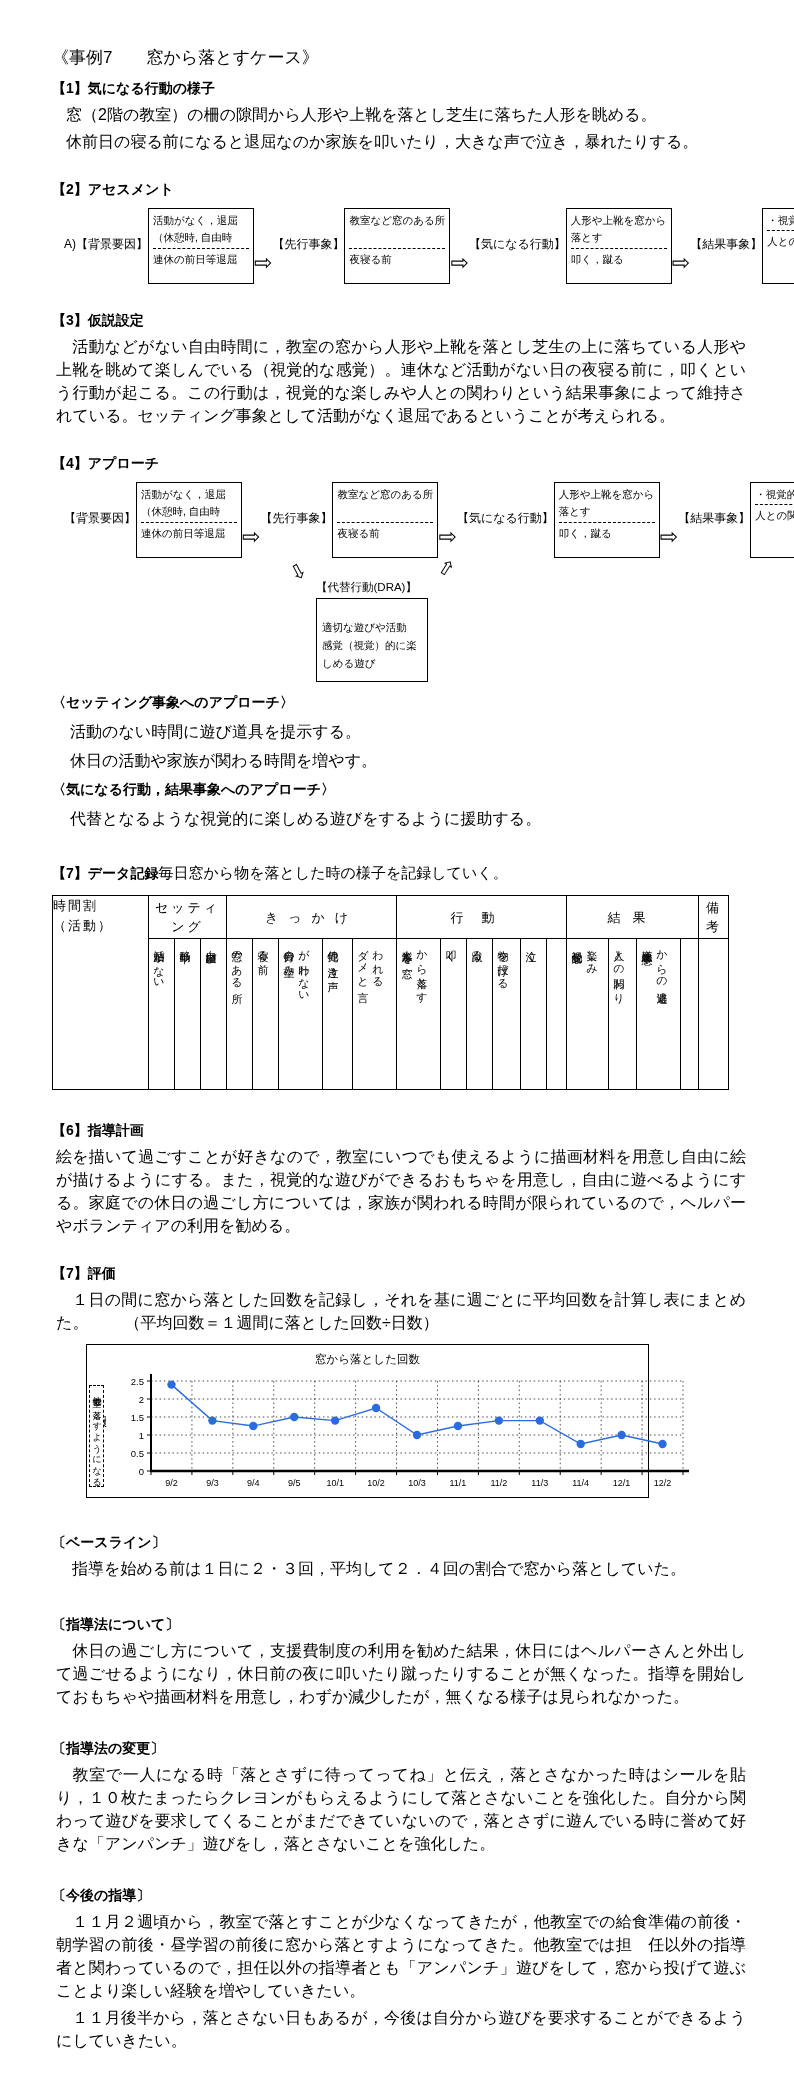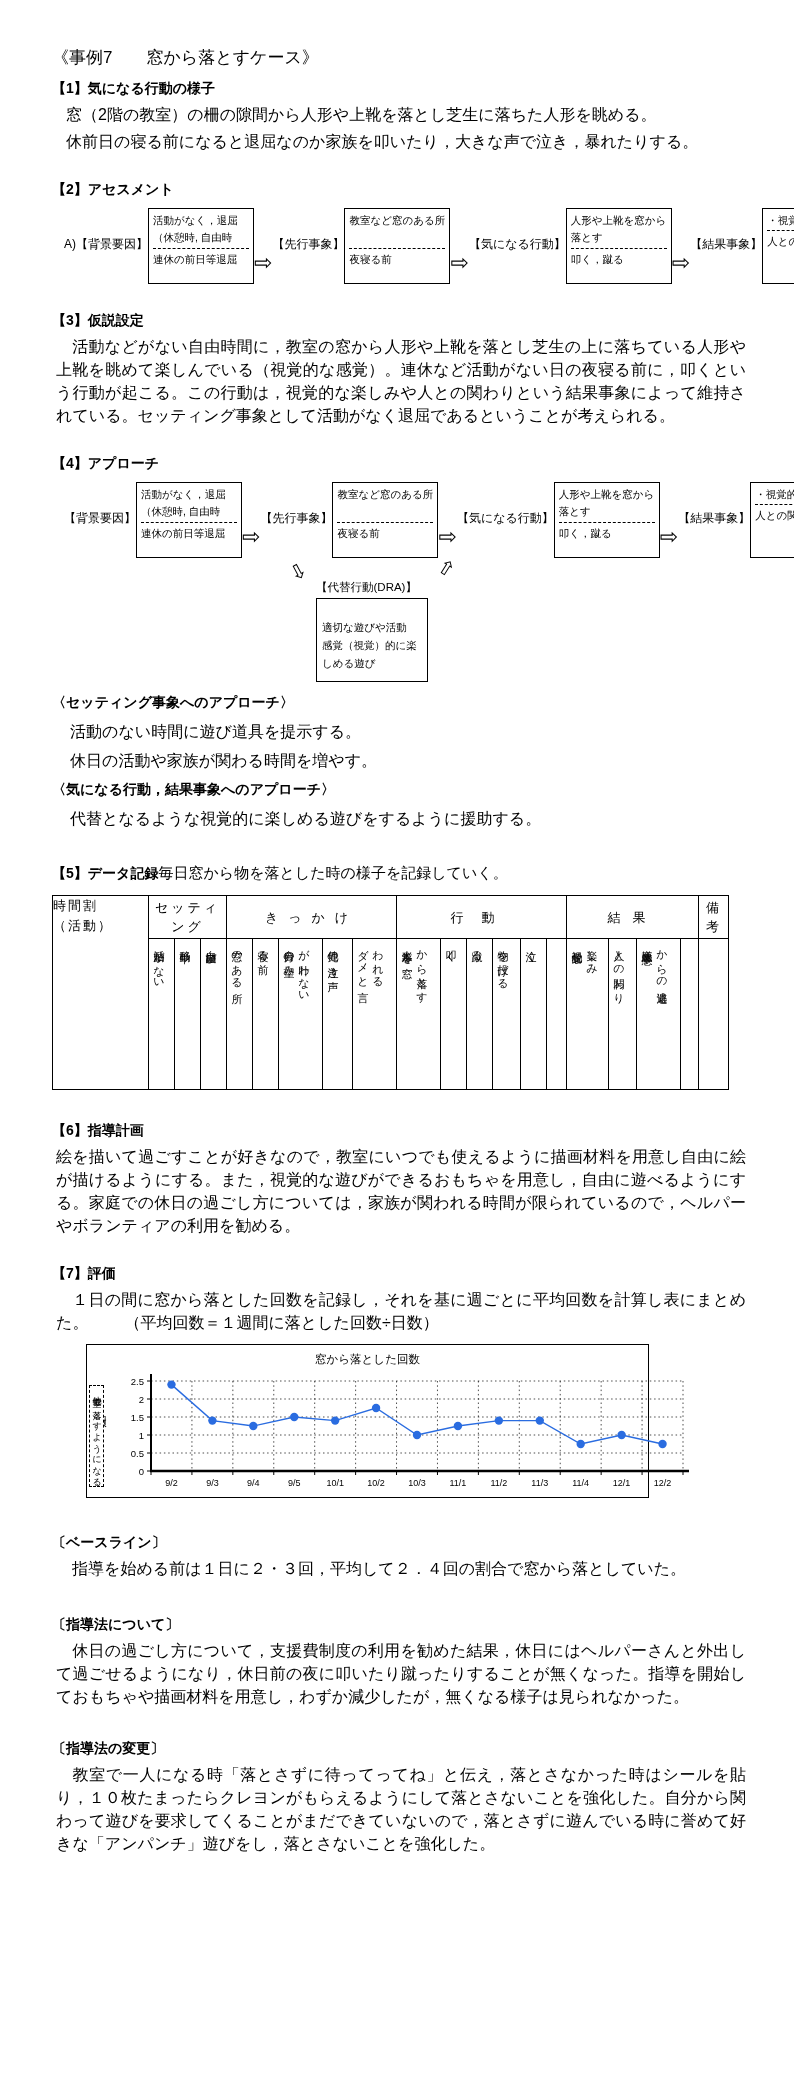--- a/index.html
+++ b/index.html
@@ -178,21 +178,21 @@
     </div>
     <p class="app-h">〈セッティング事象へのアプローチ〉</p>
     <p class="app-l">活動のない時間に遊び道具を提示する。</p>
     <p class="app-l">休日の活動や家族が関わる時間を増やす。</p>
     <p class="app-h">〈気になる行動，結果事象へのアプローチ〉</p>
     <p class="app-l">代替となるような視覚的に楽しめる遊びをするように援助する。</p>
   </section>
 
   <section class="mt30">
     <div class="h5row">
-      <h2 class="sec-h">【5】データ記録</h2>
+      <h2 class="sec-h">【7】データ記録</h2>
       <span class="note">毎日窓から物を落とした時の様子を記録していく。</span>
     </div>
     <table class="rec">
       <colgroup>
         <col style="width:96px">
         <col style="width:26px">
           <col style="width:26px">
           <col style="width:26px">
         <col style="width:26px">
           <col style="width:26px">
@@ -392,14 +392,19 @@
   <section class="mt34">
     <h2 class="sec-h">〔指導法について〕</h2>
     <p>　休日の過ごし方について，支援費制度の利用を勧めた結果，休日にはヘルパーさんと外出して過ごせるようになり，休日前の夜に叩いたり蹴ったりすることが無くなった。指導を開始しておもちゃや描画材料を用意し，わずか減少したが，無くなる様子は見られなかった。</p>
   </section>
 
   <section class="mt30">
     <h2 class="sec-h">〔指導法の変更〕</h2>
     <p>　教室で一人になる時「落とさずに待ってってね」と伝え，落とさなかった時はシールを貼り，１０枚たまったらクレヨンがもらえるようにして落とさないことを強化した。自分から関わって遊びを要求してくることがまだできていないので，落とさずに遊んでいる時に誉めて好きな「アンパンチ」遊びをし，落とさないことを強化した。</p>
   </section>
 
+  <section class="mt30">
+    <h2 class="sec-h">〔今後の指導〕</h2>
+    <p>　１１月２週頃から，教室で落とすことが少なくなってきたが，他教室での給食準備の前後・朝学習の前後・昼学習の前後に窓から落とすようになってきた。他教室では担　任以外の指導者と関わっているので，担任以外の指導者とも「アンパンチ」遊びをして，窓から投げて遊ぶことより楽しい経験を増やしていきたい。</p>
+    <p>　１１月後半から，落とさない日もあるが，今後は自分から遊びを要求することができるようにしていきたい。</p>
+  </section>
 
 </div>
 
 </body></html>

